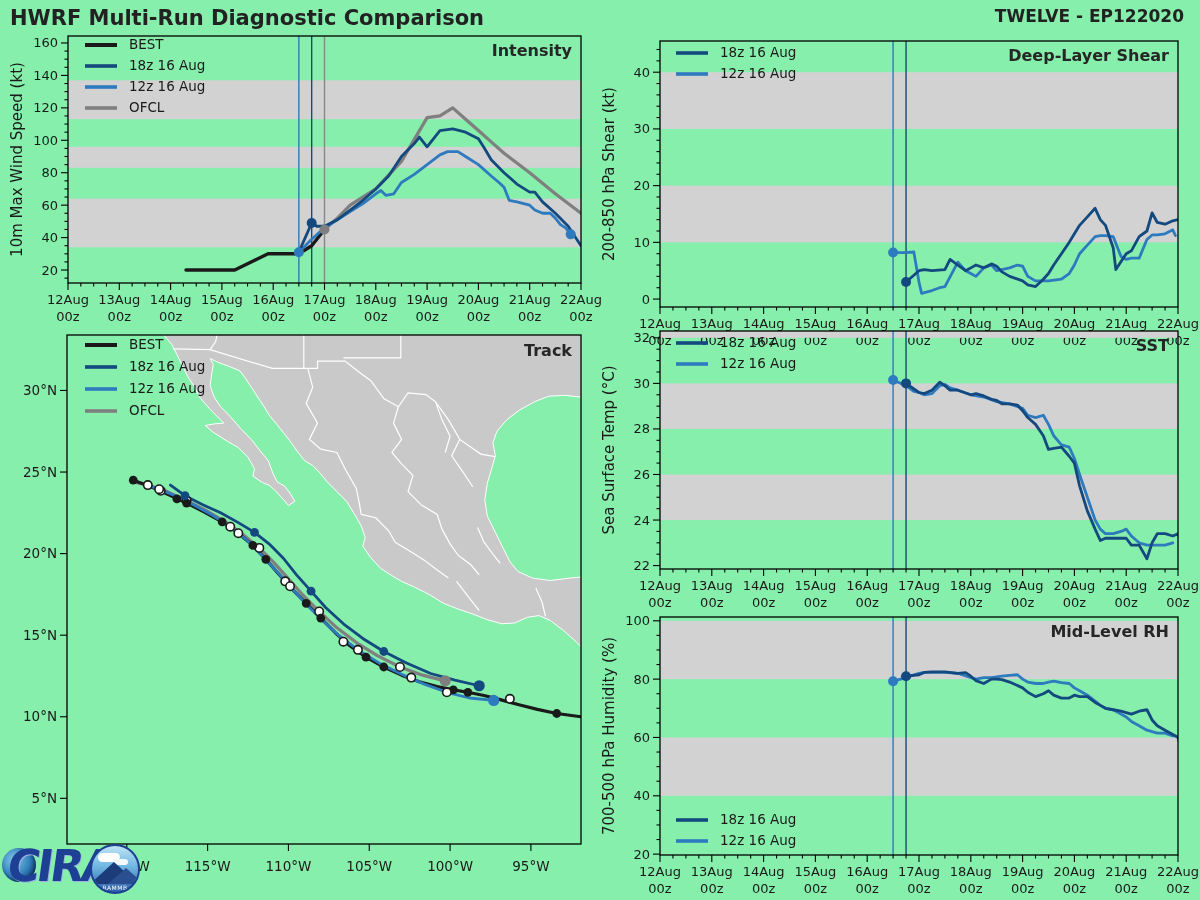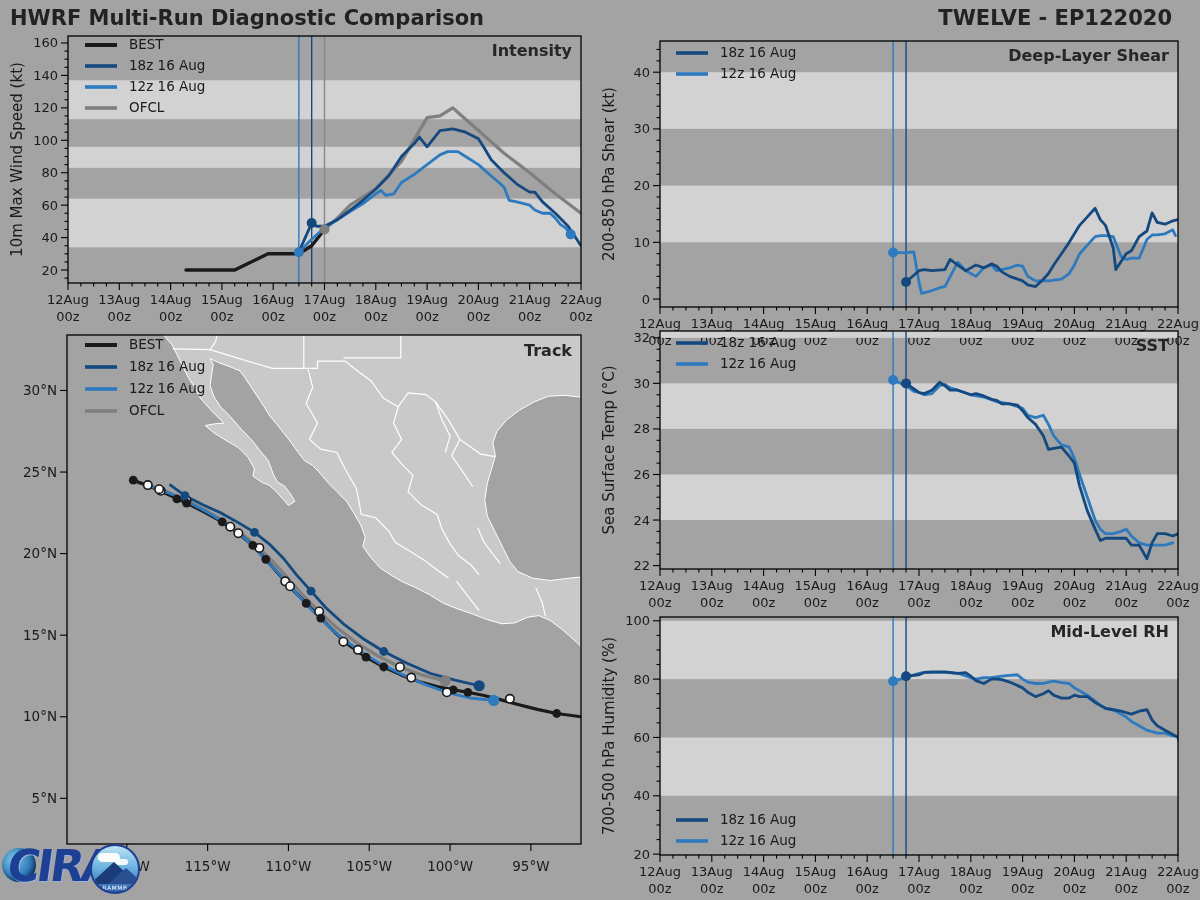--- a/index.html
+++ b/index.html
@@ -1,19 +1,19 @@
 <!DOCTYPE html>
 <html><head>
 <meta charset="utf-8">
 <style>
   html,body{margin:0;padding:0;background:#ffffff;}
   body{font-family:"DejaVu Sans","Liberation Sans",sans-serif;}
-  #page{position:relative;width:1200px;height:900px;background:#a3a3a3;overflow:hidden;}
+  #page{position:relative;width:1200px;height:900px;background:#86efac;overflow:hidden;}
   .fig-title{position:absolute;top:6px;left:10px;font-size:21px;font-weight:bold;color:#222;}
-  .storm-title{position:absolute;top:6px;right:28px;font-size:21px;font-weight:bold;color:#222;text-align:right;}
+  .storm-title{position:absolute;top:6px;right:16px;font-size:17px;font-weight:bold;color:#222;text-align:right;}
   #charts{position:absolute;top:0;left:0;}
   
   .cira-logo{position:absolute;left:2px;top:836px;width:130px;height:62px;display:flex;align-items:center;}
   .cira-globe{position:absolute;left:0px;top:12px;width:34px;height:34px;border-radius:50%;
     background:radial-gradient(circle at 35% 35%, #7ec7e8 0%, #2d7ab8 55%, #123a7a 100%);
     box-shadow:inset -2px -2px 4px rgba(0,0,20,.5);}
   .cira-text{position:absolute;left:6px;top:4px;font-size:44px;font-weight:bold;color:#1d3f94;
     transform:skewX(-8deg);letter-spacing:-3px;text-shadow:1px 1px 0 #9ab2e0;}
   .rammb-badge{position:absolute;left:88px;top:8px;width:46px;height:46px;border-radius:50%;
     background:linear-gradient(#bfe3f5 0%,#6fb6e2 45%,#2d5fa8 100%);border:2px solid #1d3f94;overflow:hidden;}

